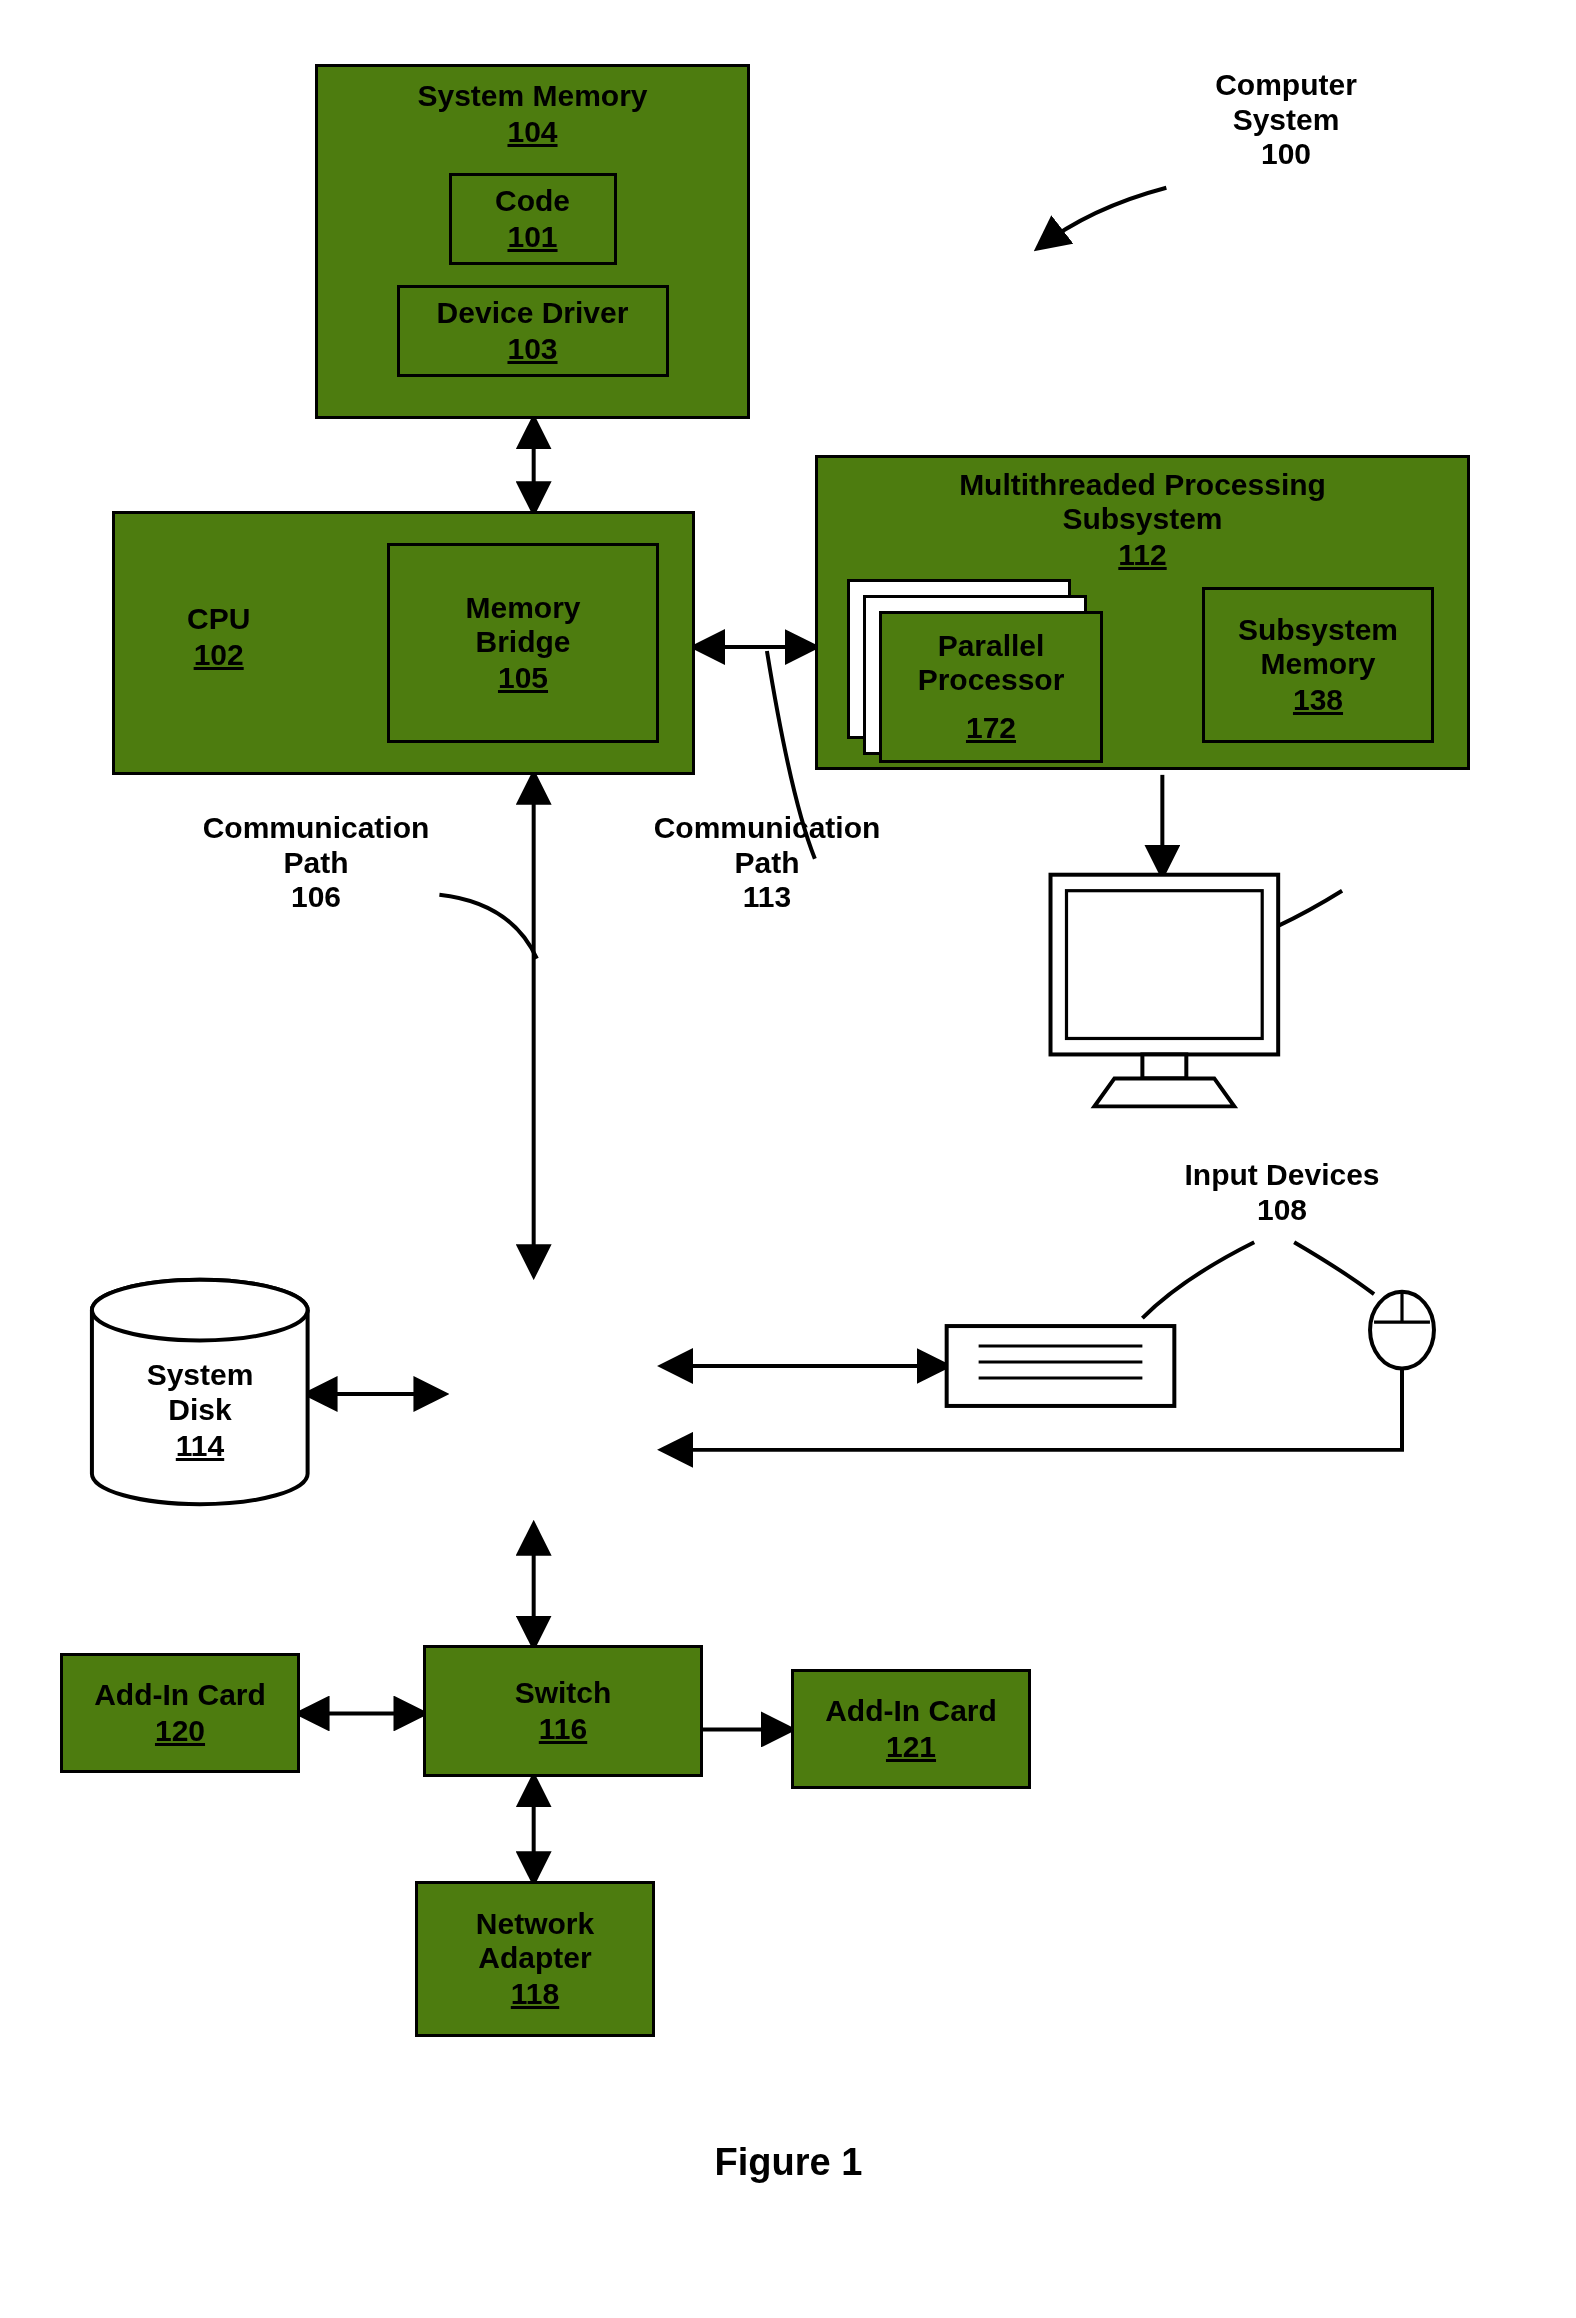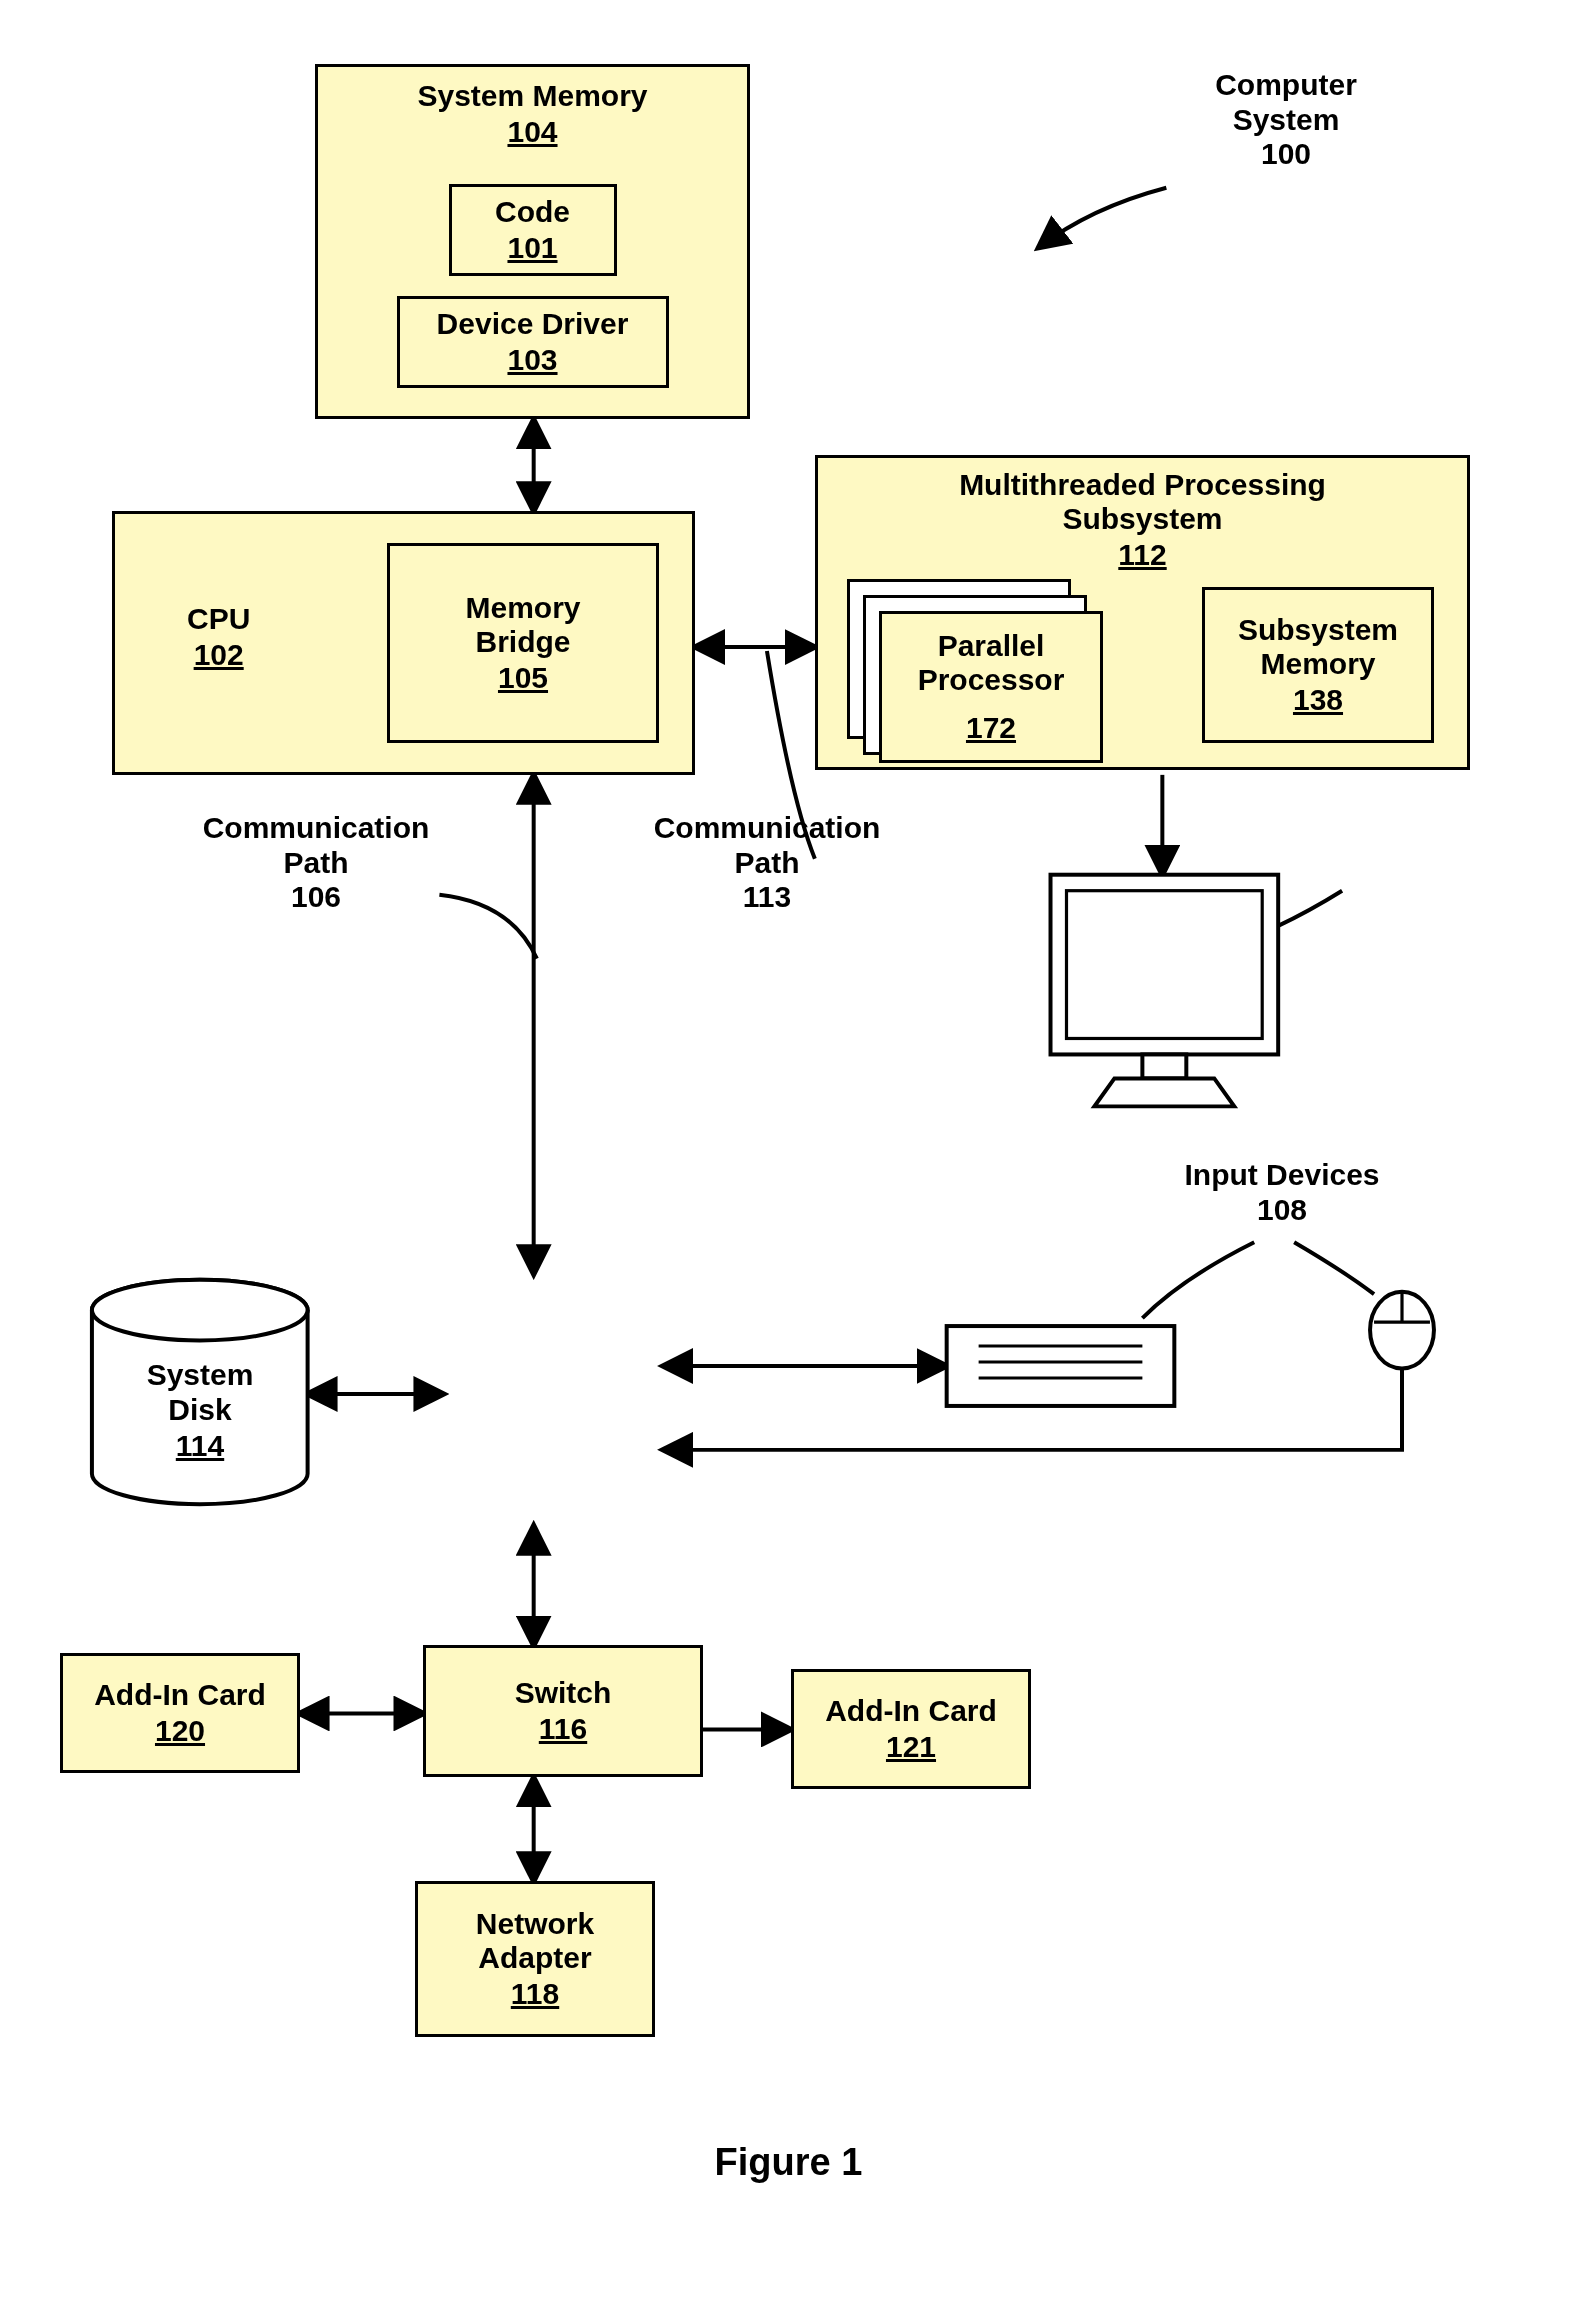--- a/index.html
+++ b/index.html
@@ -9,21 +9,21 @@
     font-family: Arial, Helvetica, sans-serif;
   }
   .canvas {
     position: relative;
     width: 1577px;
     height: 2319px;
   }
   .box {
     position: absolute;
     border: 3.2px solid black;
-    background: #fef9c3;
+    background: #4d7c0f;
     text-align: center;
     display: flex;
     flex-direction: column;
     justify-content: center;
     align-items: center;
     box-sizing: border-box;
   }
   .label {
     position: absolute;
     text-align: center;
@@ -139,21 +139,21 @@
 <div class="label" style="left:1166px; top:68px; width:240px;">
   <div class="title" style="white-space:pre-line;">Computer
 System</div>
   <div class="title" style="text-decoration:none;">100</div>
 </div>
 
 <div class="box" style="left:315px; top:64px; width:435px; height:355px; justify-content:flex-start; padding-top:12px;">
   <div class="title">System Memory</div>
   <div class="num">104</div>
 
-  <div class="box" style="position:relative; margin-top:35px; width:168px; height:92px;">
+  <div class="box" style="position:relative; margin-top:24px; width:168px; height:92px;">
     <div class="title">Code</div>
     <div class="num">101</div>
   </div>
 
   <div class="box" style="position:relative; margin-top:20px; width:272px; height:92px;">
     <div class="title">Device Driver</div>
     <div class="num">103</div>
   </div>
 </div>
 

